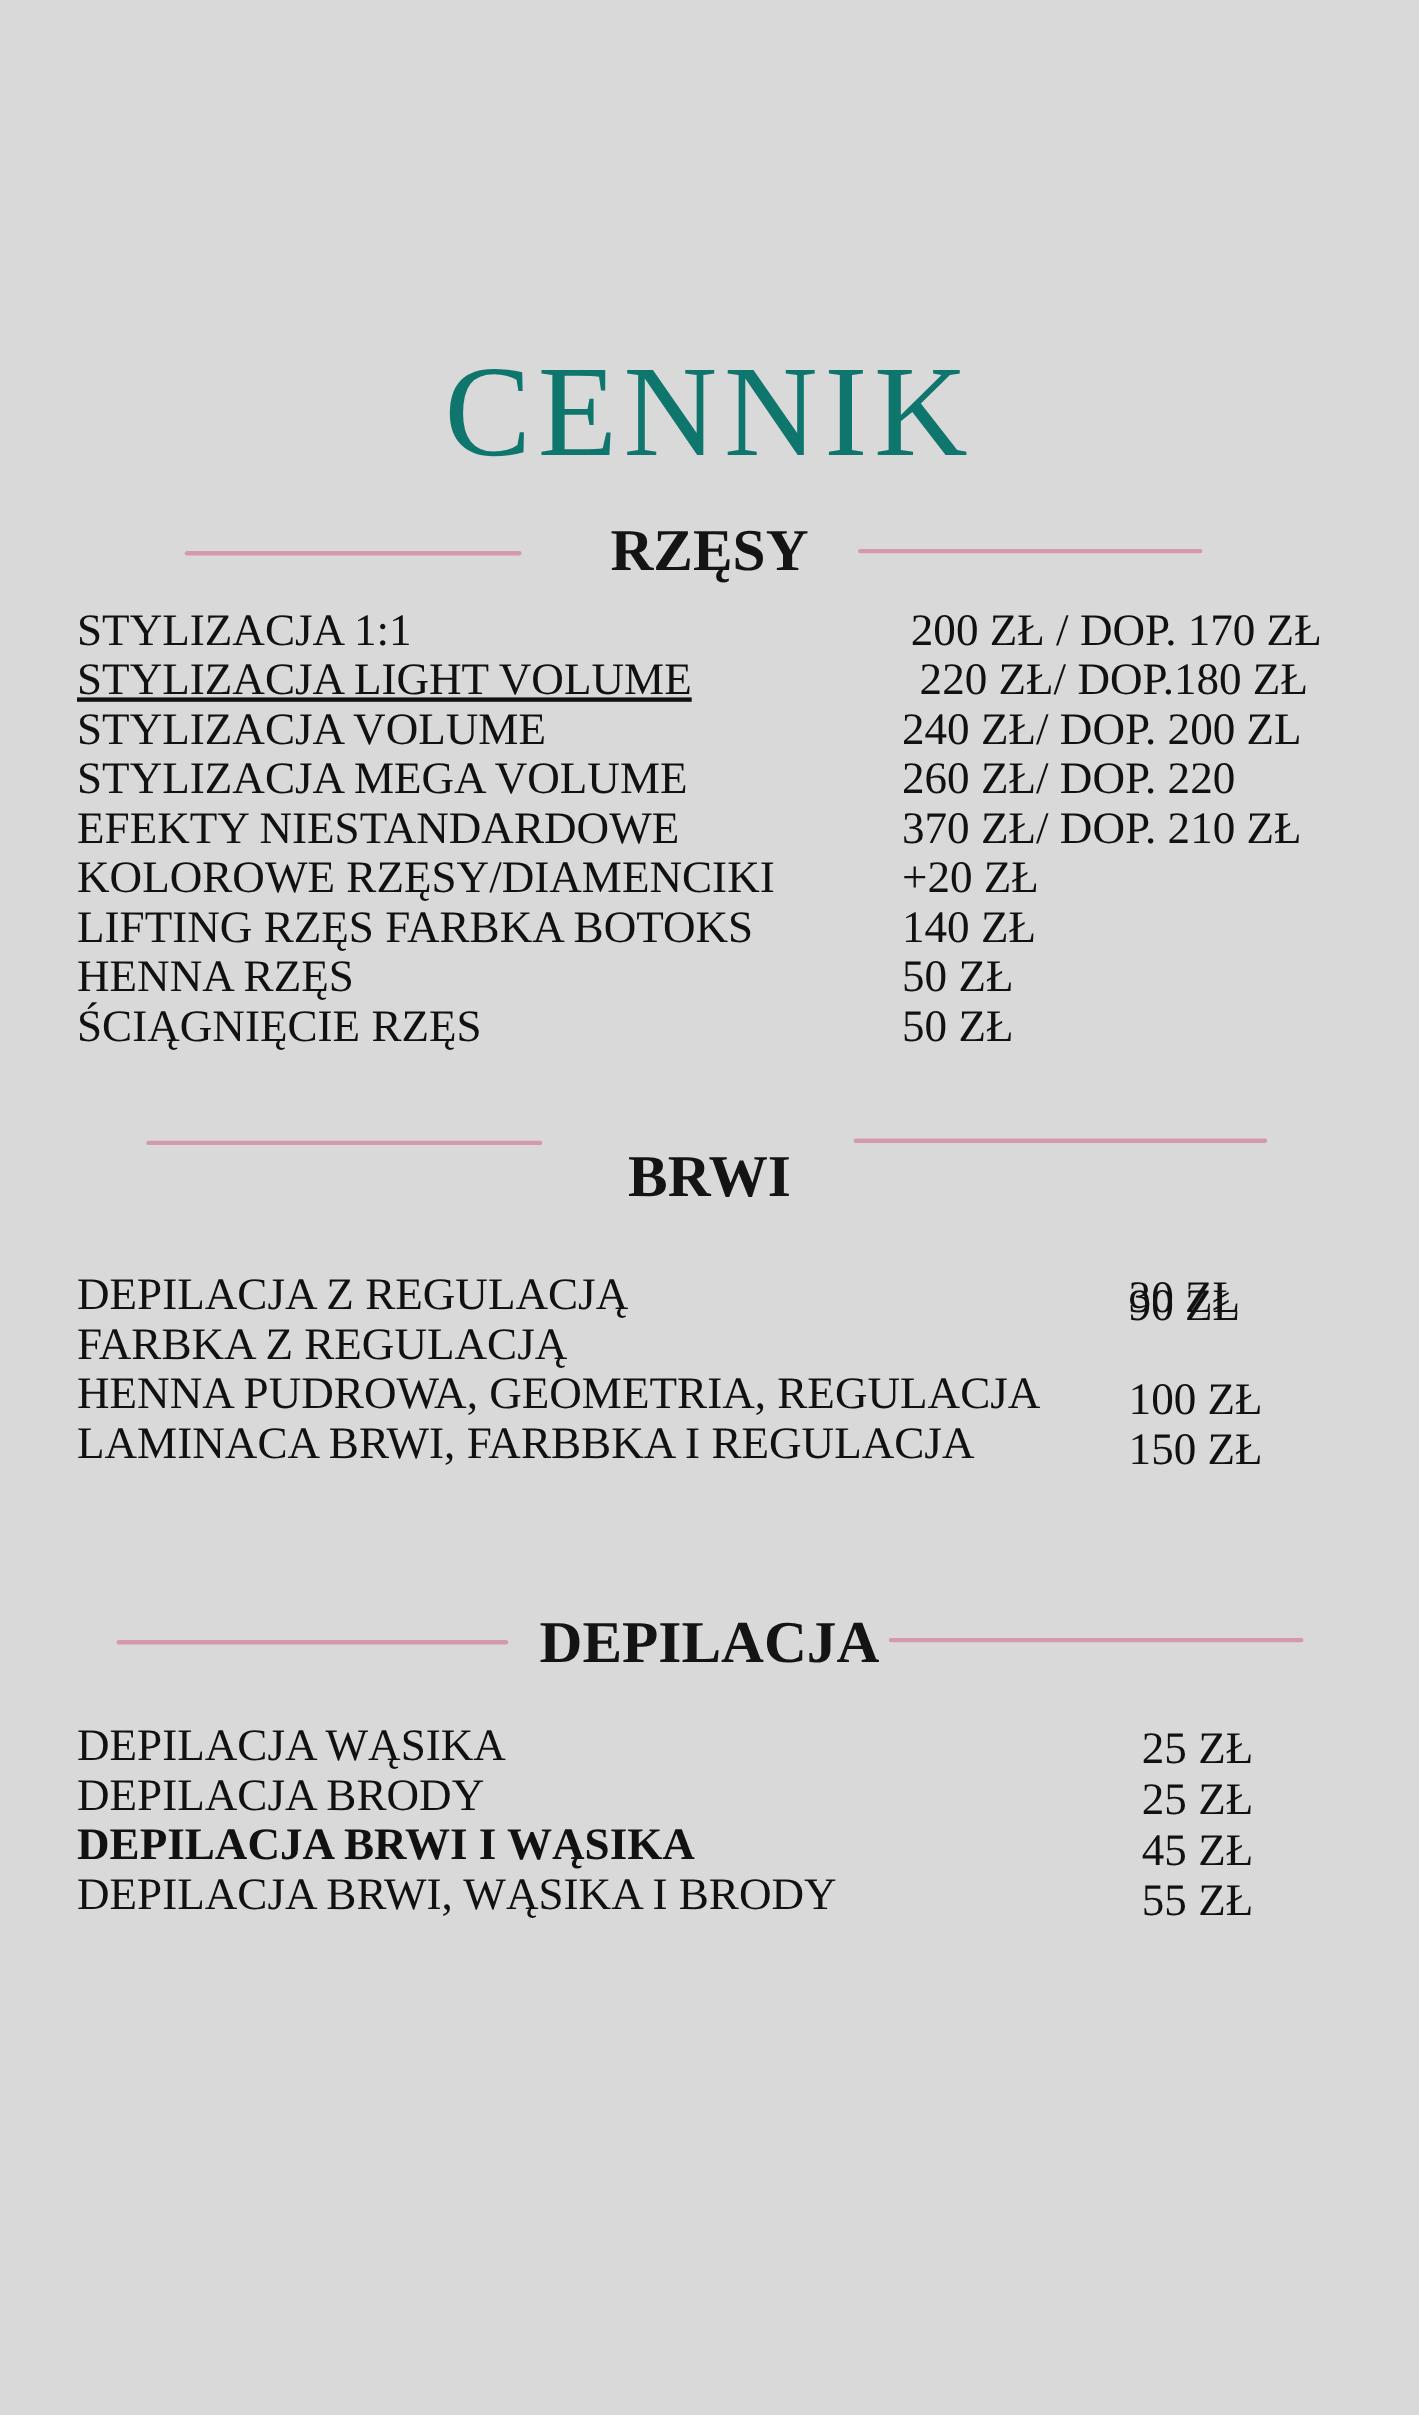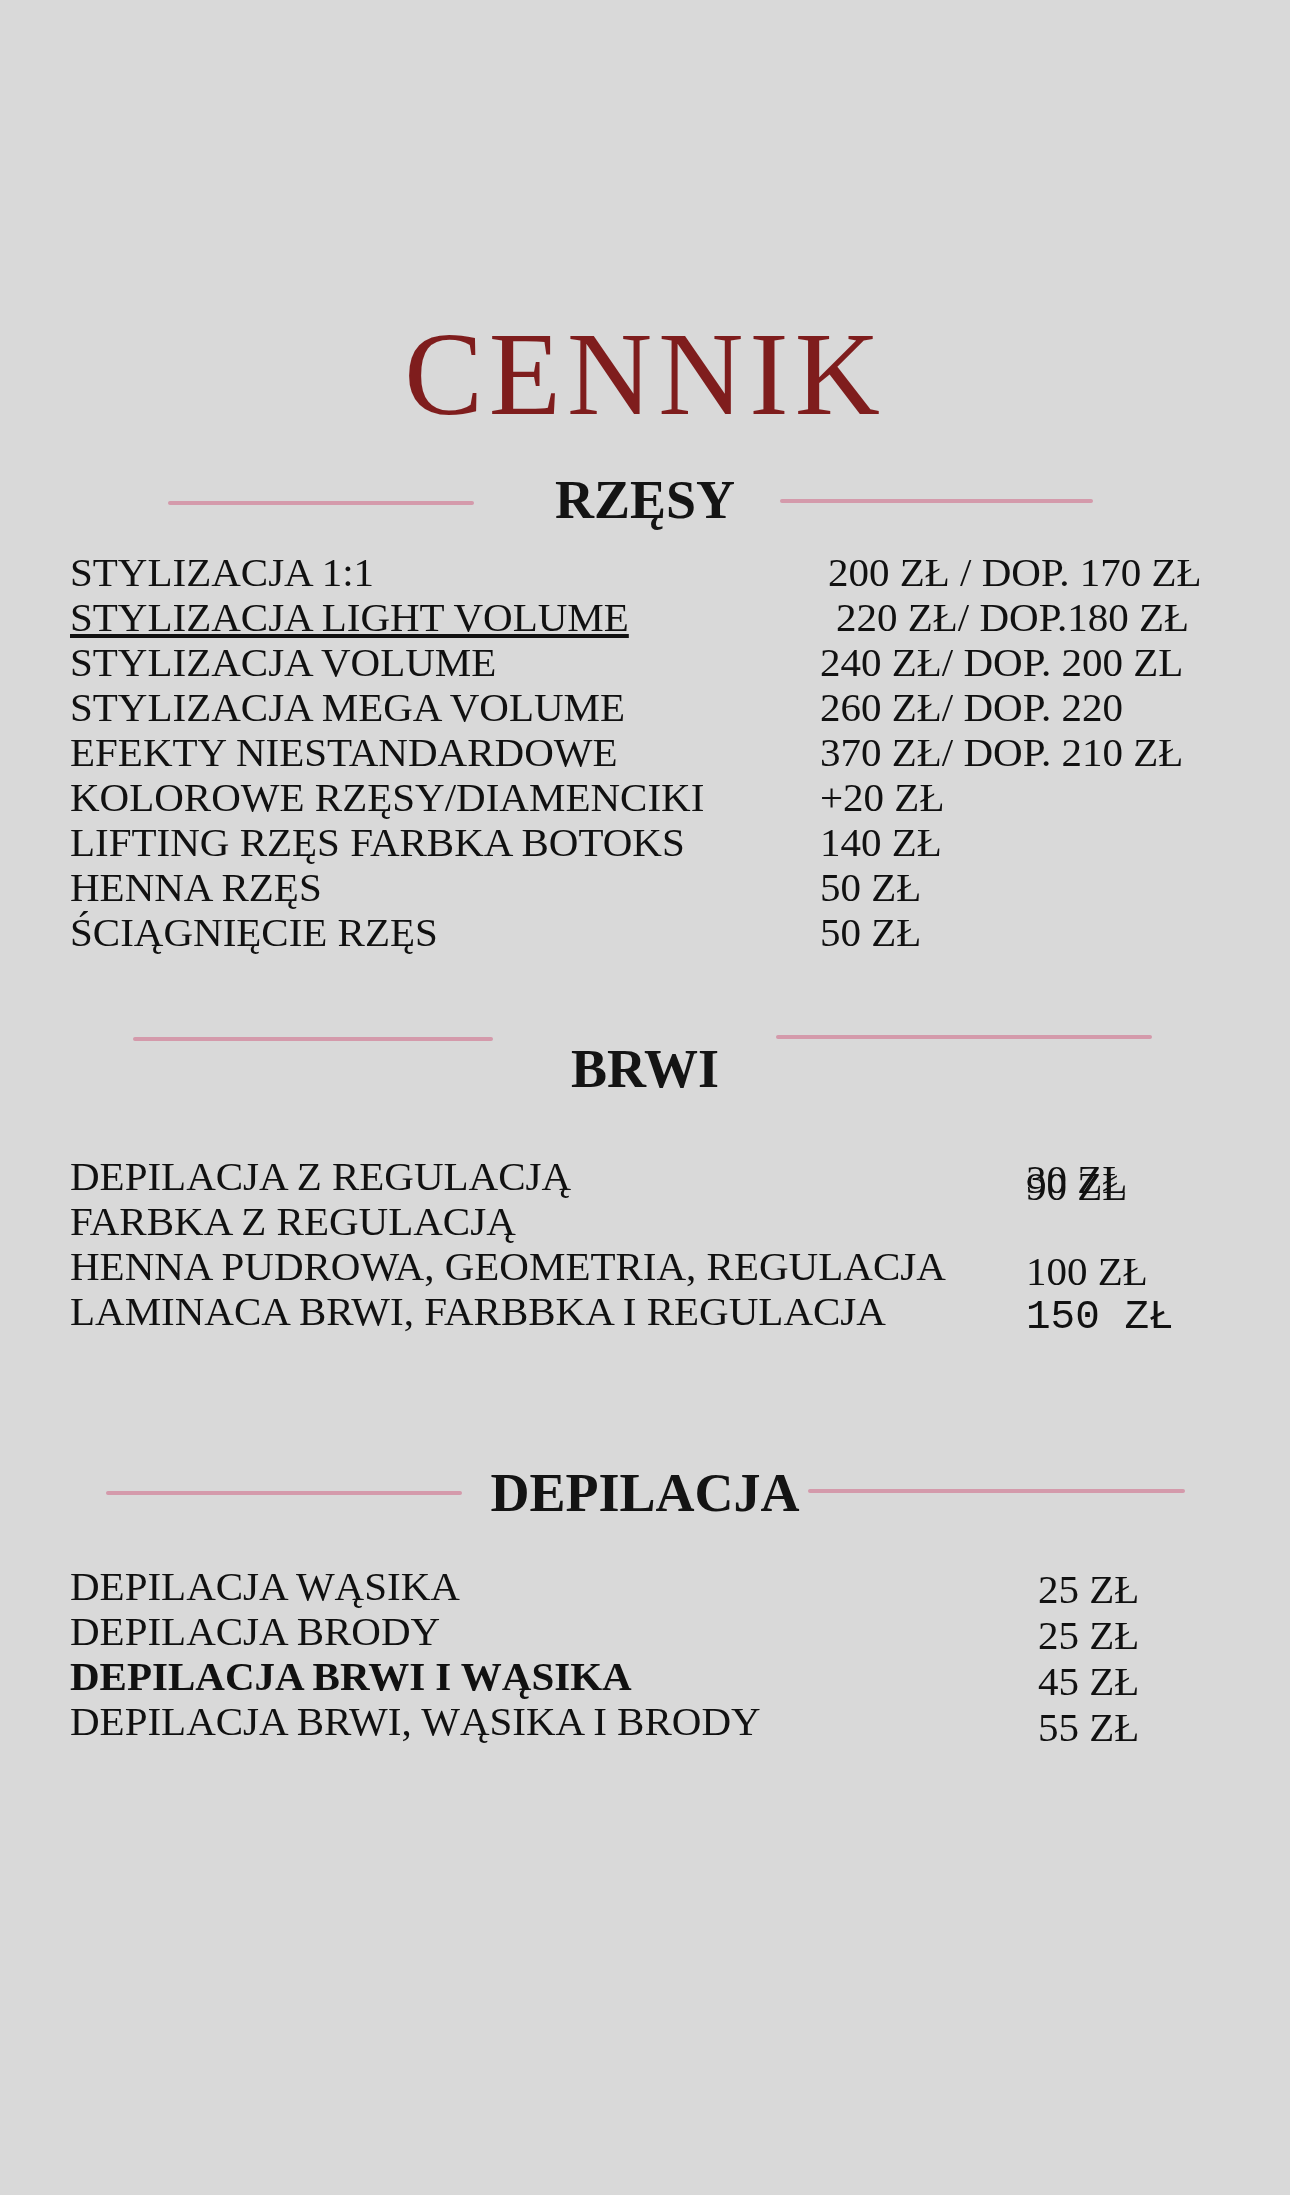--- a/index.html
+++ b/index.html
@@ -19,21 +19,21 @@
     position: absolute;
     left: 0;
     width: 1290px;
     top: 310px;
     text-align: center;
     font-size: 118px;
     line-height: 130px;
     letter-spacing: 6px;
     font-weight: normal;
     margin: 0;
-    color: #7f1d1d;
+    color: #0f766e;
   }
   .section-heading {
     position: absolute;
     left: 0;
     width: 1290px;
     text-align: center;
     font-size: 54px;
     line-height: 60px;
     font-weight: bold;
     margin: 0;
@@ -104,21 +104,21 @@
   <div class="row name" style="top:1156px;">DEPILACJA Z REGULACJĄ</div>
   <div class="row price-col-brwi" style="top:1159px;">30 ZŁ</div>
 
   <div class="row name" style="top:1201px;">FARBKA Z REGULACJĄ</div>
   <div class="row price-col-brwi" style="top:1166px;">90 ZŁ</div>
 
   <div class="row name" style="top:1246px;">HENNA PUDROWA, GEOMETRIA, REGULACJA</div>
   <div class="row price-col-brwi" style="top:1251px;">100 ZŁ</div>
 
   <div class="row name" style="top:1291px;">LAMINACA BRWI, FARBBKA I REGULACJA</div>
-  <div class="row price-col-brwi" style="top:1297px;font-family:Liberation Mono, monospace;">150 ZŁ</div>
+  <div class="row price-col-brwi" style="top:1297px;">150 ZŁ</div>
 </div>
 
 <div>
   <div class="rule" style="left:106px; top:1491px; width:356px;"></div>
   <h2 class="section-heading" style="top:1463px;">DEPILACJA</h2>
   <div class="rule" style="left:808px; top:1489px; width:377px;"></div>
 
   <div class="row name" style="top:1566px;">DEPILACJA WĄSIKA</div>
   <div class="row price-col-depil" style="top:1569px;">25 ZŁ</div>
 

